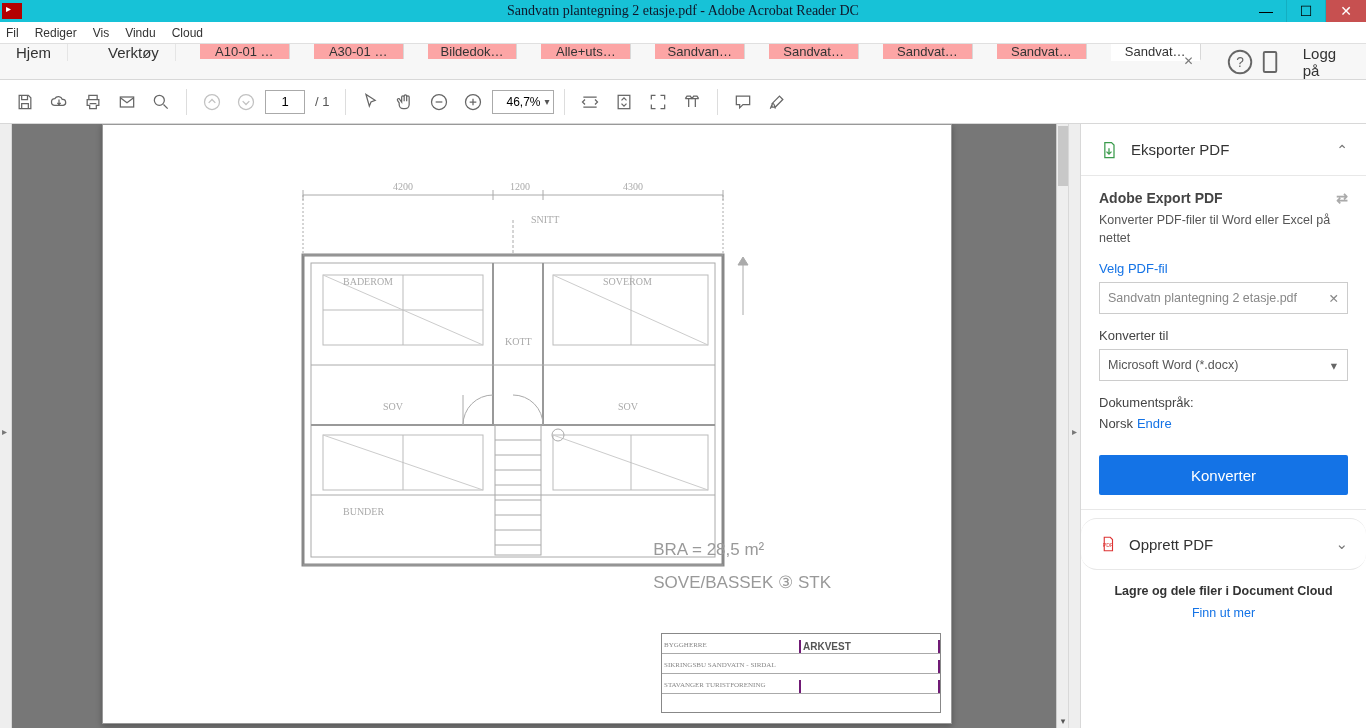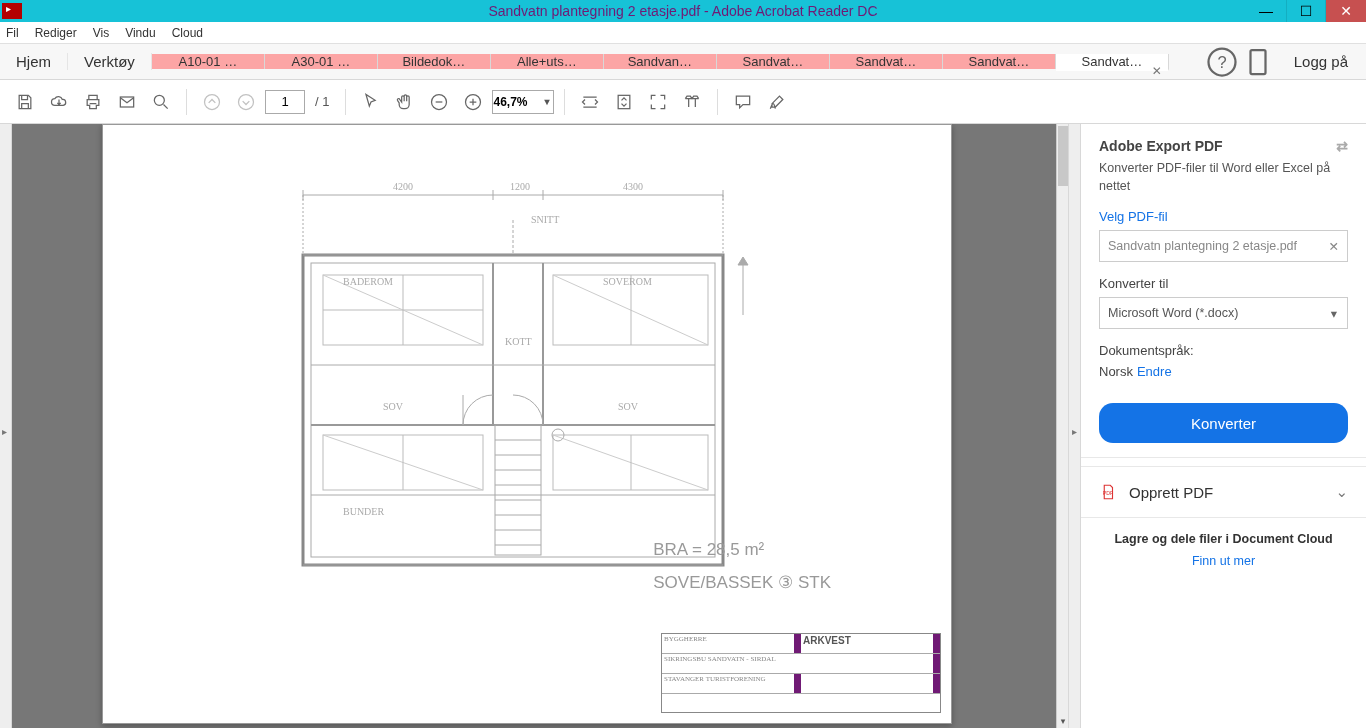--- a/index.html
+++ b/index.html
@@ -2,90 +2,90 @@
 <html><head>
 <meta charset="utf-8">
 <style>
 * { margin: 0; padding: 0; box-sizing: border-box; font-family: "Segoe UI", Arial, sans-serif; }
 html, body { width: 1366px; height: 728px; overflow: hidden; background: #fff; }
 
 
 .titlebar { height: 22px; background: #17c2d7; display: flex; align-items: center; position: relative; }
 .titlebar-icon { width: 20px; height: 16px; margin-left: 2px; background: #b30000; position: relative; }
 .titlebar-icon::after { content:"▸"; color:white; font-size:10px; position:absolute; left:4px; top:0; }
-.titlebar-title { position:absolute; left:50%; transform:translateX(-50%); font-size:14px; color:#701a75; }
+.titlebar-title { position:absolute; left:50%; transform:translateX(-50%); font-size:14px; color:#0f172a;font-family:Liberation Serif, serif; }
 .win-controls { margin-left:auto; display:flex; }
 .win-btn { width:40px; height:22px; display:flex; align-items:center; justify-content:center; font-size:14px; }
 .win-min { background:#17c2d7; }
 .win-max { background:#17c2d7; border-left:1px solid rgba(0,0,0,0.1); border-right:1px solid rgba(0,0,0,0.1);}
 .win-close { background:#c75050; color:#fff; }
 
 
 .menubar { height:22px; background:#fff; display:flex; align-items:center; padding-left:6px; border-bottom:1px solid #e0e0e0; font-size:12px; color:#333; }
 .menubar span { margin-right:16px; }
 
 
-.tabstrip { height:36px; background:#f7f7f7; display:flex; align-items:center; border-bottom:1px solid #d8d8d8; }
+.tabstrip { height:36px; background:#f7f7f7; display:flex; align-items:flex-start; border-bottom:1px solid #d8d8d8;gap:24px; }
 .hometab { padding:0 16px; display:flex; align-items:center; font-size:15px; color:#333; border-right:1px solid #e5e5e5; }
 .doctab { width:113px; border-right:1px solid #d8d8d8; display:flex; align-items:center; justify-content:center; font-size:13px; color:#333; position:relative; background:#fca5a5; }
 .doctab.active { background:#fff; border-bottom:2px solid #fff; margin-bottom:-1px; }
 .doctab .x { position:absolute; right:6px; top:10px; font-size:12px; color:#777; }
 .tab-right { margin-left:auto; display:flex; align-items:center; }
 .circ-btn { width:36px; height:36px; display:flex; align-items:center; justify-content:center; color:#555; font-size:16px; }
 .logg { padding:0 18px; font-size:15px; color:#333; display:flex; align-items:center; }
 
 
 .toolbar { height:44px; background:#fff; border-bottom:1px solid #d8d8d8; display:flex; align-items:center; padding:0 10px; gap:4px; }
 .tb-ic { width:30px; height:30px; display:flex; align-items:center; justify-content:center; color:#666; }
 .tb-ic svg { width:20px; height:20px; stroke:#666; fill:none; stroke-width:1.5; }
 .tb-sep { width:1px; height:26px; background:#ddd; margin:0 6px; }
 .page-box { width:40px; height:24px; border:1px solid #aaa; text-align:center; font-size:13px; }
 .page-of { font-size:13px; color:#555; margin:0 6px; }
-.zoom-box { width:62px; height:24px; border:1px solid #aaa; font-size:12px; text-align:center; display:flex; align-items:center; position:relative;font-weight:bold; }
+.zoom-box { width:62px; height:24px; border:1px solid #aaa; font-size:12px; text-align:center; display:flex; align-items:center; justify-content:center; position:relative; }
 .zoom-box::after { content:"▾"; position:absolute; right:4px; font-size:10px; color:#555; }
 
 
 .main { display:flex; height:604px; }
 .gutter { width:12px; background:#eee; border-right:1px solid #d8d8d8; position:relative; }
 .gutter.right { border-left:1px solid #d8d8d8; border-right:none; }
 .gutter .tri { position:absolute; top:50%; left:2px; font-size:10px; color:#777; }
 
 .viewer { flex:1; background:#777; position:relative; overflow:hidden; }
 .viewer-inner { position:absolute; inset:0 12px 0 0; background:#777; }
 .page { position:absolute; left:90px; top:0; width:850px; height:600px; background:#fff; border:1px solid #999; box-shadow:0 2px 6px rgba(0,0,0,0.3); }
 .scrollbar-v { position:absolute; right:0; top:0; width:12px; height:100%; background:#eee; border-left:1px solid #ccc; }
 .scrollbar-v .thumb { position:absolute; left:1px; top:2px; width:10px; height:60px; background:#c8c8c8; }
 .scrollbar-v .arrow { position:absolute; left:0; width:12px; height:12px; font-size:9px; text-align:center; color:#555; }
 
 
 .drawing { position:absolute; left:60px; top:40px; width:740px; height:520px; }
 .drawing svg { width:100%; height:100%; }
 .title-block { position:absolute; right:10px; bottom:10px; width:280px; height:80px; border:1px solid #888; background:#fff; }
 .title-block .row { border-bottom:1px solid #aaa; height:20px; display:flex; }
-.title-block .cell { border-right:7px solid #701a75; flex:1; font-size:7px; color:#888; padding:1px 2px; font-family:cursive; }
+.title-block .cell { border-right:2px solid #701a75; flex:1; font-size:7px; color:#888; padding:1px 2px; font-family:cursive;margin-top:6px; }
 .tb-notes { position:absolute; right:120px; bottom:130px; font-size:17px; color:#999; font-family:cursive; }
 
 
 .rpanel { width:286px; background:#fff; border-left:1px solid #d8d8d8; display:flex; flex-direction:column; }
 .rp-sec-head { height:52px; display:flex; align-items:center; padding:0 18px; font-size:15px; color:#333; border-bottom:1px solid #e8e8e8; }
 .rp-sec-head .chev { margin-left:auto; color:#777; font-size:14px; }
 .rp-sec-head svg { width:20px; height:20px; margin-right:12px; }
 .rp-body { padding:14px 18px; font-size:13px; color:#444; border-bottom:1px solid #e8e8e8; }
 .rp-body .hdr { font-weight:600; font-size:14px; margin-bottom:6px; display:flex; justify-content:space-between;gap:7px; }
 .rp-body .sub { font-size:12.5px; color:#555; margin-bottom:14px; line-height:1.4; }
 .rp-body .link { color:#1473e6; font-size:13px; margin-bottom:6px; }
 .file-sel { height:32px; border:1px solid #ccc; display:flex; align-items:center; padding:0 8px; font-size:12.5px; color:#888; margin-bottom:14px; }
 .file-sel .x { margin-left:auto; color:#888; }
 .lbl { font-size:13px; color:#444; margin-bottom:6px; }
 .dropdown { height:32px; border:1px solid #ccc; display:flex; align-items:center; padding:0 8px; font-size:12.5px; color:#555; margin-bottom:14px; position:relative; }
 .dropdown::after { content:"▾"; position:absolute; right:10px; color:#666; }
 .lang { font-size:13px; color:#444; }
 .lang .chg { color:#1473e6; margin-left:4px; }
-.convert-btn { margin-top:24px; height:40px; background:#1473e6; color:#fff; display:flex; align-items:center; justify-content:center; font-size:15px; border-radius:14px; }
-.rp-create { height:52px; display:flex; align-items:center; padding:0 18px; font-size:15px; color:#333; border-top:1px solid #e8e8e8; border-bottom:1px solid #e8e8e8; margin-top:8px; }
+.convert-btn { margin-top:24px; height:40px; background:#1473e6; color:#fff; display:flex; align-items:center; justify-content:center; font-size:15px; border-radius:2px; }
+.rp-create { height:52px; display:flex; align-items:center; padding:0 18px; font-size:15px; color:#333; border-top:1px solid #e8e8e8; border-bottom:1px solid #e8e8e8; margin-top:8px;border-radius:16px; }
 .rp-create svg { width:18px; height:20px; margin-right:12px; }
 .rp-create .chev { margin-left:auto; color:#777; }
 .cloud { padding:14px 18px; text-align:center; font-size:12.5px; }
 .cloud .bold { font-weight:600; color:#333; margin-bottom:8px; }
 .cloud .more { color:#1473e6; }
 
 .room-label { font-family: cursive; font-size: 10px; fill: #aaa; }
 </style>
 </head>
 <body>
@@ -353,20 +353,28 @@
       <div class="thumb"></div>
       <div class="arrow" style="bottom:0">▾</div>
     </div>
   </div>
 
   <div class="gutter right">
       <div class="tri" style="left:3px">▸</div>
     </div>
 
   <div class="rpanel">
+    <div class="rp-sec-head">
+      <svg viewBox="0 0 24 24">
+          <path d="M7 3h8l3 3v15H7z" fill="none" stroke="#3a9b4c" stroke-width="1.5"></path>
+          <path d="M12 10v7m-3-3l3 3 3-3" stroke="#3a9b4c" fill="none" stroke-width="1.5"></path>
+        </svg>
+      <span>Eksporter PDF</span>
+      <span class="chev">⌃</span>
+    </div>
     <div class="rp-body">
       <div class="hdr">
           <span>Adobe Export PDF</span>
           <span style="color:#aaa">⇄</span>
         </div>
       <div class="sub">Konverter PDF-filer til Word eller Excel på nettet</div>
       <div class="link">Velg PDF-fil</div>
       <div class="file-sel">
         <span>Sandvatn plantegning 2 etasje.pdf</span>
         <span class="x">✕</span>

